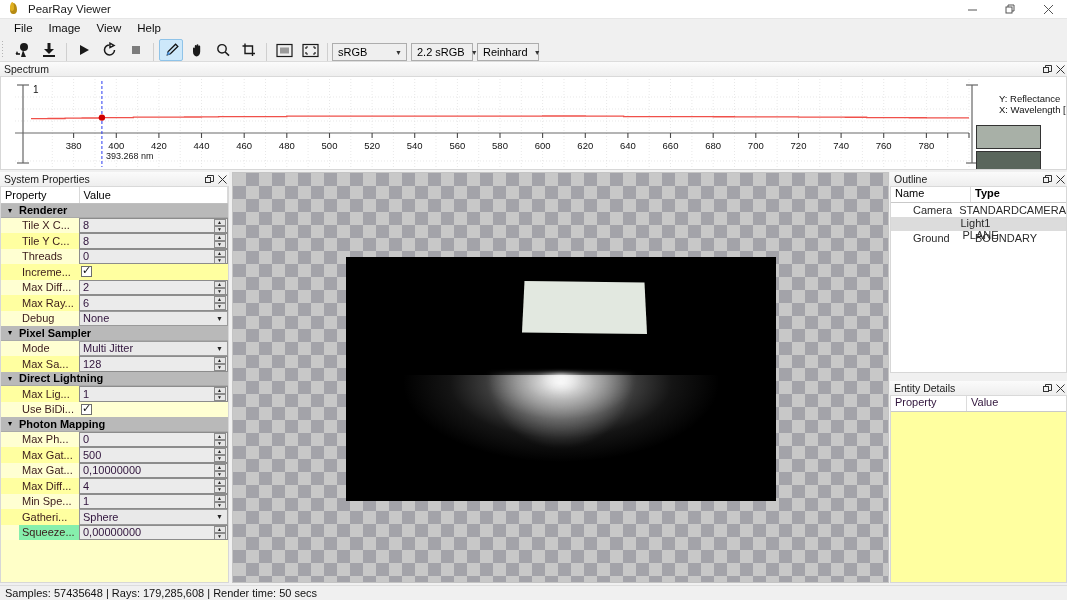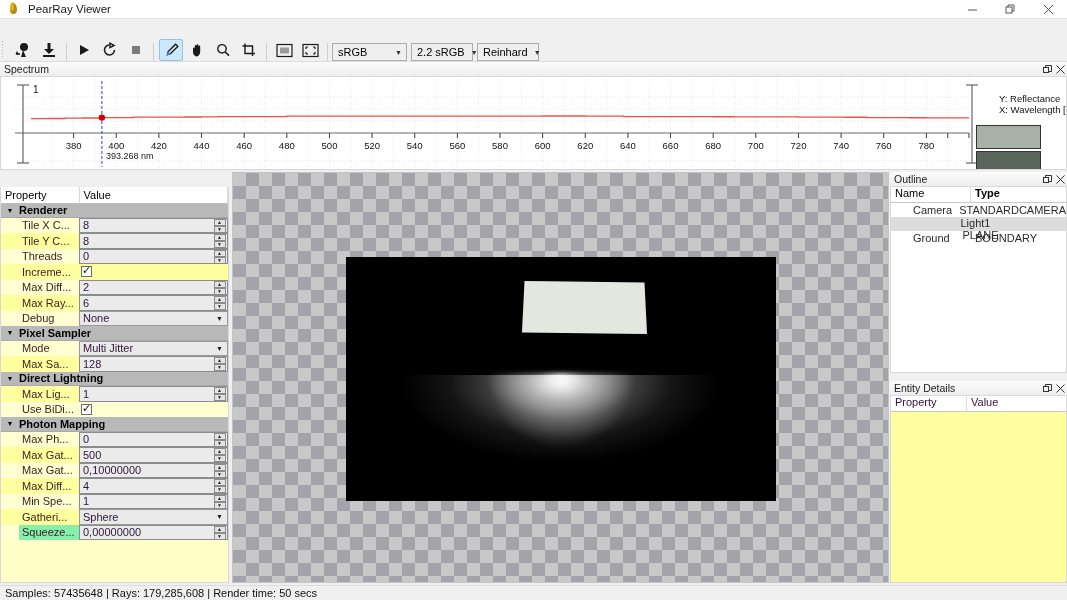--- a/index.html
+++ b/index.html
@@ -212,20 +212,26 @@
       </div>
       <div class="winbtn">
         <svg width="11" height="11" viewBox="0 0 11 11">
           <line x1="1" y1="1" x2="10" y2="10" stroke="#555" stroke-width="1"></line>
           <line x1="10" y1="1" x2="1" y2="10" stroke="#555" stroke-width="1"></line>
         </svg>
       </div>
     </div>
   </div>
 
+  <div class="menubar">
+    <div class="menuitem">File</div>
+    <div class="menuitem">Image</div>
+    <div class="menuitem">View</div>
+    <div class="menuitem">Help</div>
+  </div>
 
   <div class="toolbar">
     <div class="grip"></div>
 
     <div class="tbtn">
       <svg width="18" height="18" viewBox="0 0 18 18">
         <circle cx="10" cy="6" r="4" fill="#1a1a1a"></circle>
         <path d="M9 9 L7 16 L12 16 Z" fill="#1a1a1a"></path>
         <path d="M2 13 L6 13" stroke="#1a1a1a" stroke-width="1.6"></path>
         <path d="M3 10 L1.5 13 L4.5 13 Z" fill="#1a1a1a"></path>
@@ -436,20 +442,35 @@
         </div>
         <div class="swatch" id="sw1" style="background: rgb(168, 176, 167);"></div>
         <div class="swatch" id="sw2" style="background: rgb(90, 102, 92);"></div>
         <div class="spec-ann" id="ann1" style="left: 104.92px; top: 65px; margin-top: 36px;">0.32055</div>
         <div class="spec-ann" id="ann2" style="left: 104.92px; top: 75px;">393.268 nm</div>
       </div>
     </div>
   </div>
 
   <div class="panel" id="sysprops">
+    <div class="panel-head">
+      <span class="ptitle">System Properties</span>
+      <span class="ph-btn">
+        <svg width="9" height="9" viewBox="0 0 9 9">
+            <rect x="0.5" y="2.5" width="5" height="5" fill="none" stroke="#333"></rect>
+            <polyline points="2.5,2.5 2.5,0.5 8.5,0.5 8.5,6.5 5.5,6.5" fill="none" stroke="#333"></polyline>
+          </svg>
+      </span>
+      <span class="ph-btn">
+        <svg width="9" height="9" viewBox="0 0 9 9">
+            <line x1="0.5" y1="0.5" x2="8.5" y2="8.5" stroke="#333"></line>
+            <line x1="8.5" y1="0.5" x2="0.5" y2="8.5" stroke="#333"></line>
+          </svg>
+      </span>
+    </div>
     <div class="panel-body">
       <table class="tbl" id="proptable">
         <colgroup>
             <col style="width:78px">
             <col>
           </colgroup>
         <tbody id="proptbody">
             <tr class="hdr-row">
               <td>Property</td>
               <td>Value</td>

